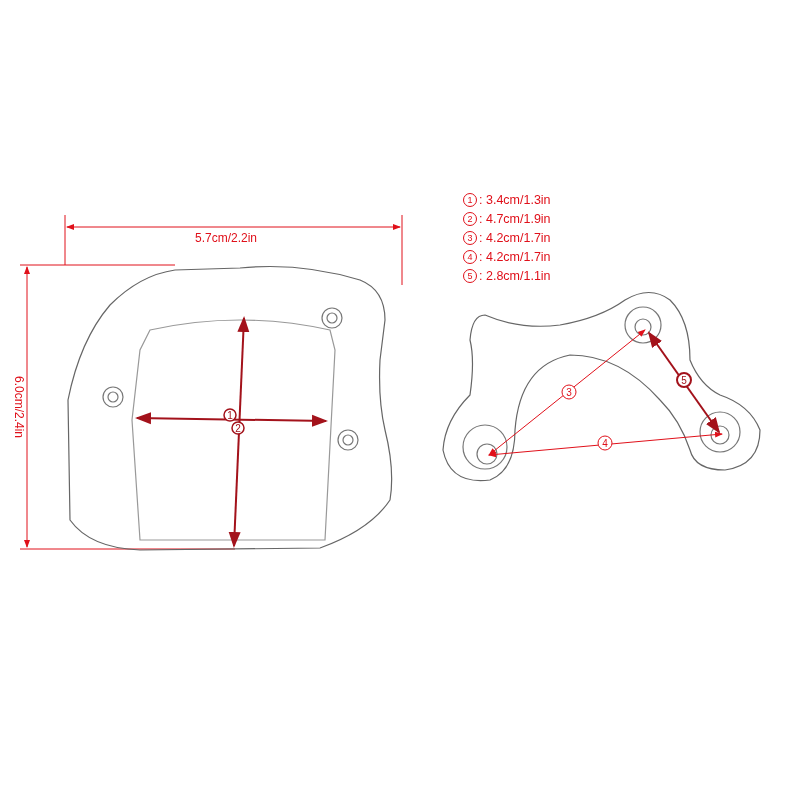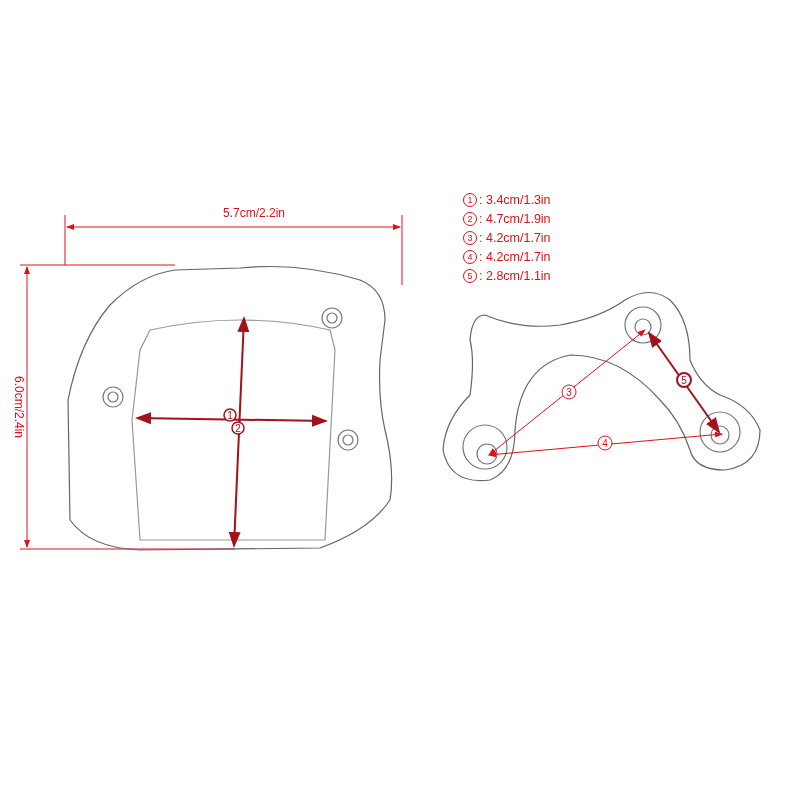--- a/index.html
+++ b/index.html
@@ -74,21 +74,21 @@
     <line x1="649" y1="333" x2="719" y2="432" stroke="#a3121b" stroke-width="2" marker-start="url(#arrd)" marker-end="url(#arrd)"></line>
     <circle cx="569" cy="392" r="7" fill="#fff" stroke="#e0101a" stroke-width="1"></circle>
     <text x="569" y="396" font-size="10" fill="#e0101a" text-anchor="middle" font-family="Liberation Sans, sans-serif">3</text>
     <circle cx="605" cy="443" r="7" fill="#fff" stroke="#e0101a" stroke-width="1"></circle>
     <text x="605" y="447" font-size="10" fill="#e0101a" text-anchor="middle" font-family="Liberation Sans, sans-serif">4</text>
     <circle cx="684" cy="380" r="7" fill="#fff" stroke="#a3121b" stroke-width="2"></circle>
     <text x="684" y="384" font-size="10" fill="#a3121b" text-anchor="middle" font-family="Liberation Sans, sans-serif">5</text>
   </g>
 </svg>
 
-<div class="dim-label" style="left:193px; top:206px;margin-left:28px;">5.7cm/2.2in</div>
+<div class="dim-label" style="left:193px; top:231px;">5.7cm/2.2in</div>
 <div class="dim-label" style="left:-14px; top:400px; transform:rotate(90deg); transform-origin:center;">6.0cm/2.4in</div>
 
 <div class="legend">
   <div class="legend-row"><span class="num">1</span>:&nbsp;<span>3.4cm/1.3in</span></div>
   <div class="legend-row"><span class="num">2</span>:&nbsp;<span>4.7cm/1.9in</span></div>
   <div class="legend-row"><span class="num">3</span>:&nbsp;<span>4.2cm/1.7in</span></div>
   <div class="legend-row"><span class="num">4</span>:&nbsp;<span>4.2cm/1.7in</span></div>
   <div class="legend-row"><span class="num">5</span>:&nbsp;<span>2.8cm/1.1in</span></div>
 </div>
 

